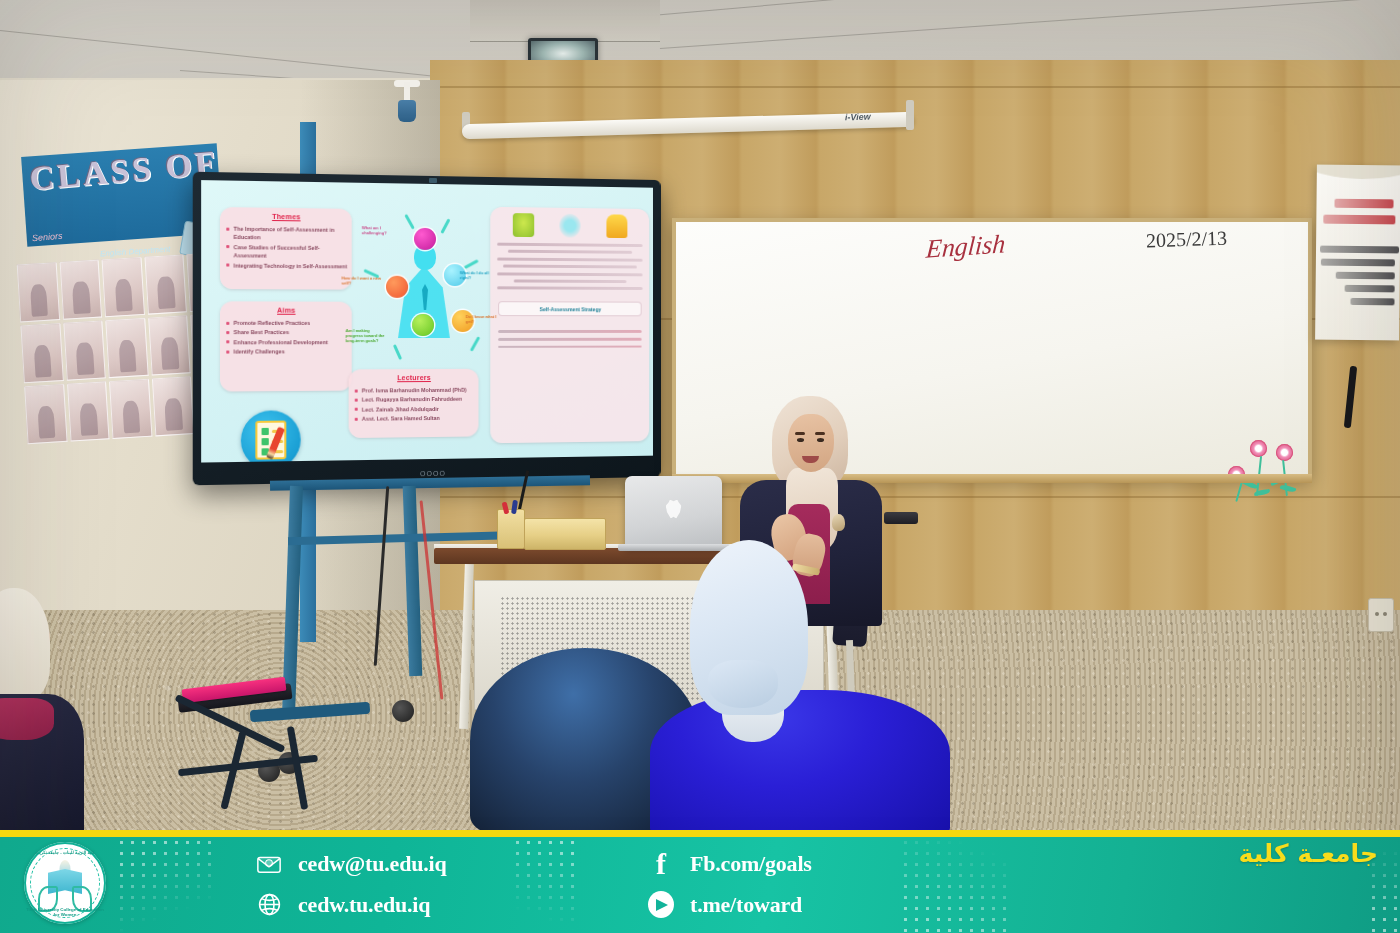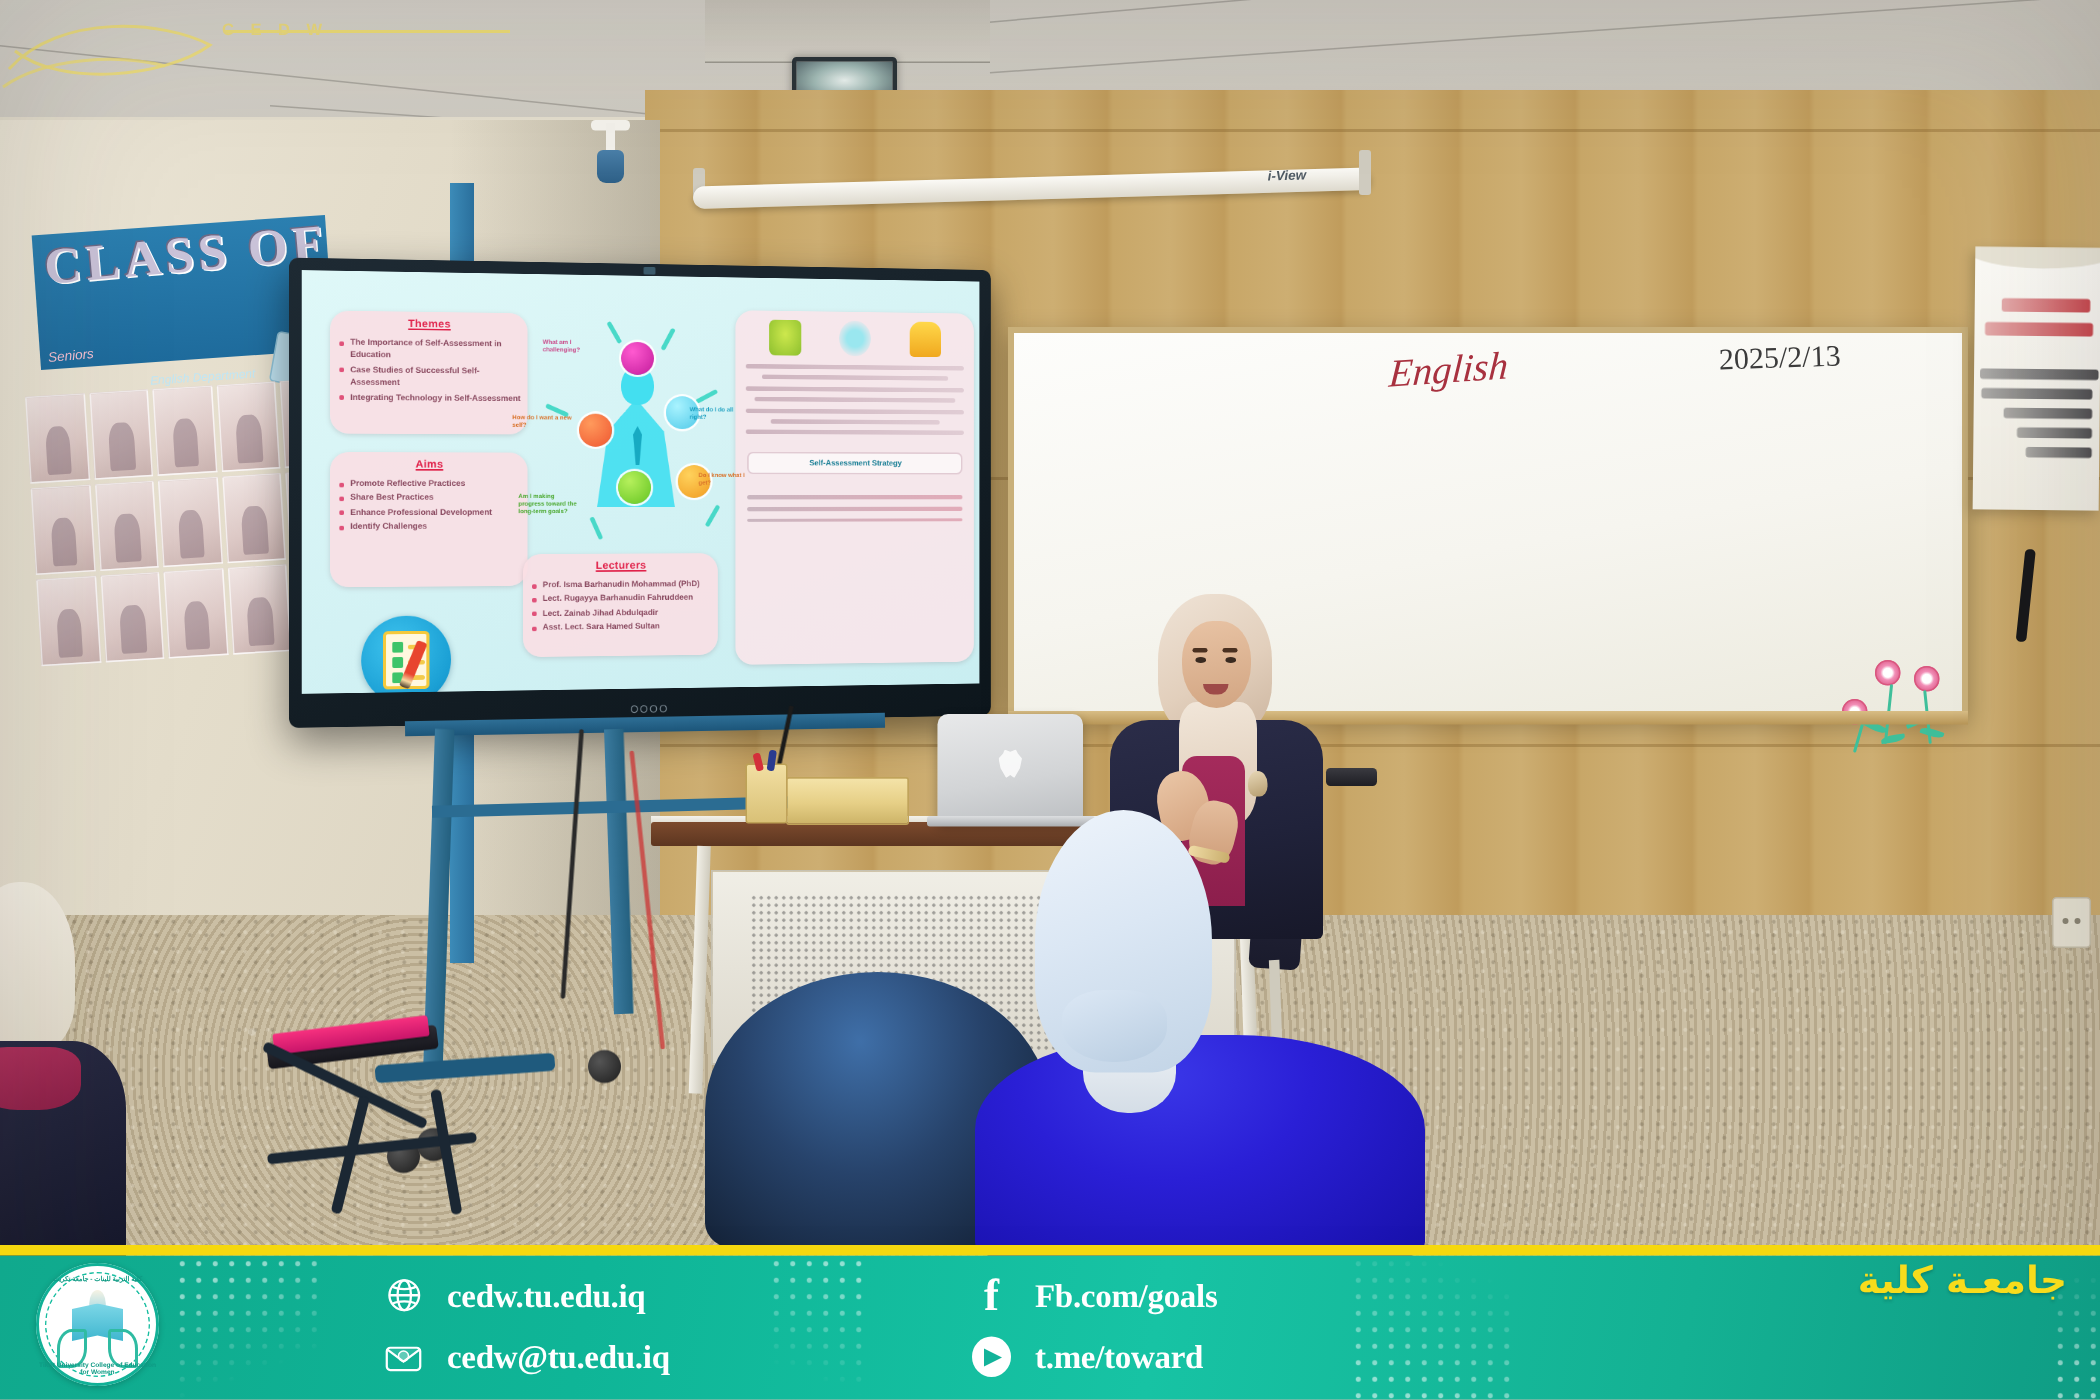--- a/index.html
+++ b/index.html
@@ -1031,28 +1031,20 @@
     <div class="sfl-scarf"></div>
   </div>
 
   <div class="student-desk">
     <div class="sd-bar" style="left:0px;top:20px;width:120px;height:7px;transform:rotate(26deg);"></div>
     <div class="sd-bar" style="left:8px;top:62px;width:140px;height:7px;transform:rotate(-6deg);"></div>
     <div class="sd-bar" style="left:60px;top:30px;width:7px;height:80px;transform:rotate(14deg);"></div>
     <div class="sd-bar" style="left:124px;top:26px;width:7px;height:84px;transform:rotate(-10deg);"></div>
   </div>
 
-  <div class="watermark">
-    <div class="wm-line"></div>
-    <div class="wm-text">C E D W</div>
-    <svg width="160" height="62" style="position:absolute;left:0;top:0;">
-      <path d="M6,46 C40,8 110,14 140,30 C110,52 40,58 10,34" stroke="#f3e06a" stroke-width="2" fill="none" opacity=".9"></path>
-      <path d="M2,58 C30,38 80,36 110,44" stroke="#f3e06a" stroke-width="2" fill="none" opacity=".8"></path>
-    </svg>
-  </div>
 
   <div class="photo-overlay-vignette"></div>
 
   <div class="footer">
     <div class="footer-dots fd1"></div>
     <div class="footer-dots fd2"></div>
     <div class="footer-dots fd3"></div>
     <div class="footer-dots fd4"></div>
   </div>
 
@@ -1060,41 +1052,41 @@
     <div class="crest-ring"></div>
     <div class="crest-txt-top">كلية التربية للبنات - جامعة تكريت</div>
     <div class="crest-flame"></div>
     <div class="crest-book"></div>
     <div class="crest-wreath-l"></div>
     <div class="crest-wreath-r"></div>
     <div class="crest-txt-bot">Tikrit University College of Education for Women</div>
   </div>
 
   <div class="contact-col">
+    <div class="contact-row">
+      <span class="c-icon">
+        <svg width="27" height="22" viewBox="0 0 28 22" fill="none" stroke="#ffffff" stroke-width="1.6">
+          <path d="M2 5 L14 14 L26 5" fill="#ffffff" fill-opacity=".12"></path>
+          <rect x="2" y="4" width="24" height="16" rx="2.5"></rect>
+          <circle cx="14" cy="10" r="3.6" fill="#ffffff" fill-opacity=".25" stroke-width="1.1"></circle>
+        </svg>
+      </span>
+      <span class="c-text">cedw@tu.edu.iq</span>
+    </div>
     <div class="contact-row">
       <span class="c-icon">
         <svg width="25" height="25" viewBox="0 0 24 24" fill="none" stroke="#ffffff" stroke-width="1.5">
           <circle cx="12" cy="12" r="9.5"></circle>
           <ellipse cx="12" cy="12" rx="4.3" ry="9.5"></ellipse>
           <line x1="2.5" y1="12" x2="21.5" y2="12"></line>
           <path d="M4.3 6.4 C8 8.6 16 8.6 19.7 6.4"></path>
           <path d="M4.3 17.6 C8 15.4 16 15.4 19.7 17.6"></path>
         </svg>
       </span>
       <span class="c-text">cedw.tu.edu.iq</span>
-    </div>
-    <div class="contact-row">
-      <span class="c-icon">
-        <svg width="27" height="22" viewBox="0 0 28 22" fill="none" stroke="#ffffff" stroke-width="1.6">
-          <path d="M2 5 L14 14 L26 5" fill="#ffffff" fill-opacity=".12"></path>
-          <rect x="2" y="4" width="24" height="16" rx="2.5"></rect>
-          <circle cx="14" cy="10" r="3.6" fill="#ffffff" fill-opacity=".25" stroke-width="1.1"></circle>
-        </svg>
-      </span>
-      <span class="c-text">cedw@tu.edu.iq</span>
     </div>
   </div>
 
   <div class="social-col">
     <div class="contact-row">
       <span class="c-icon">
         <span class="fb-glyph">f</span>
       </span>
       <span class="c-text">Fb.com/goals</span>
     </div>

